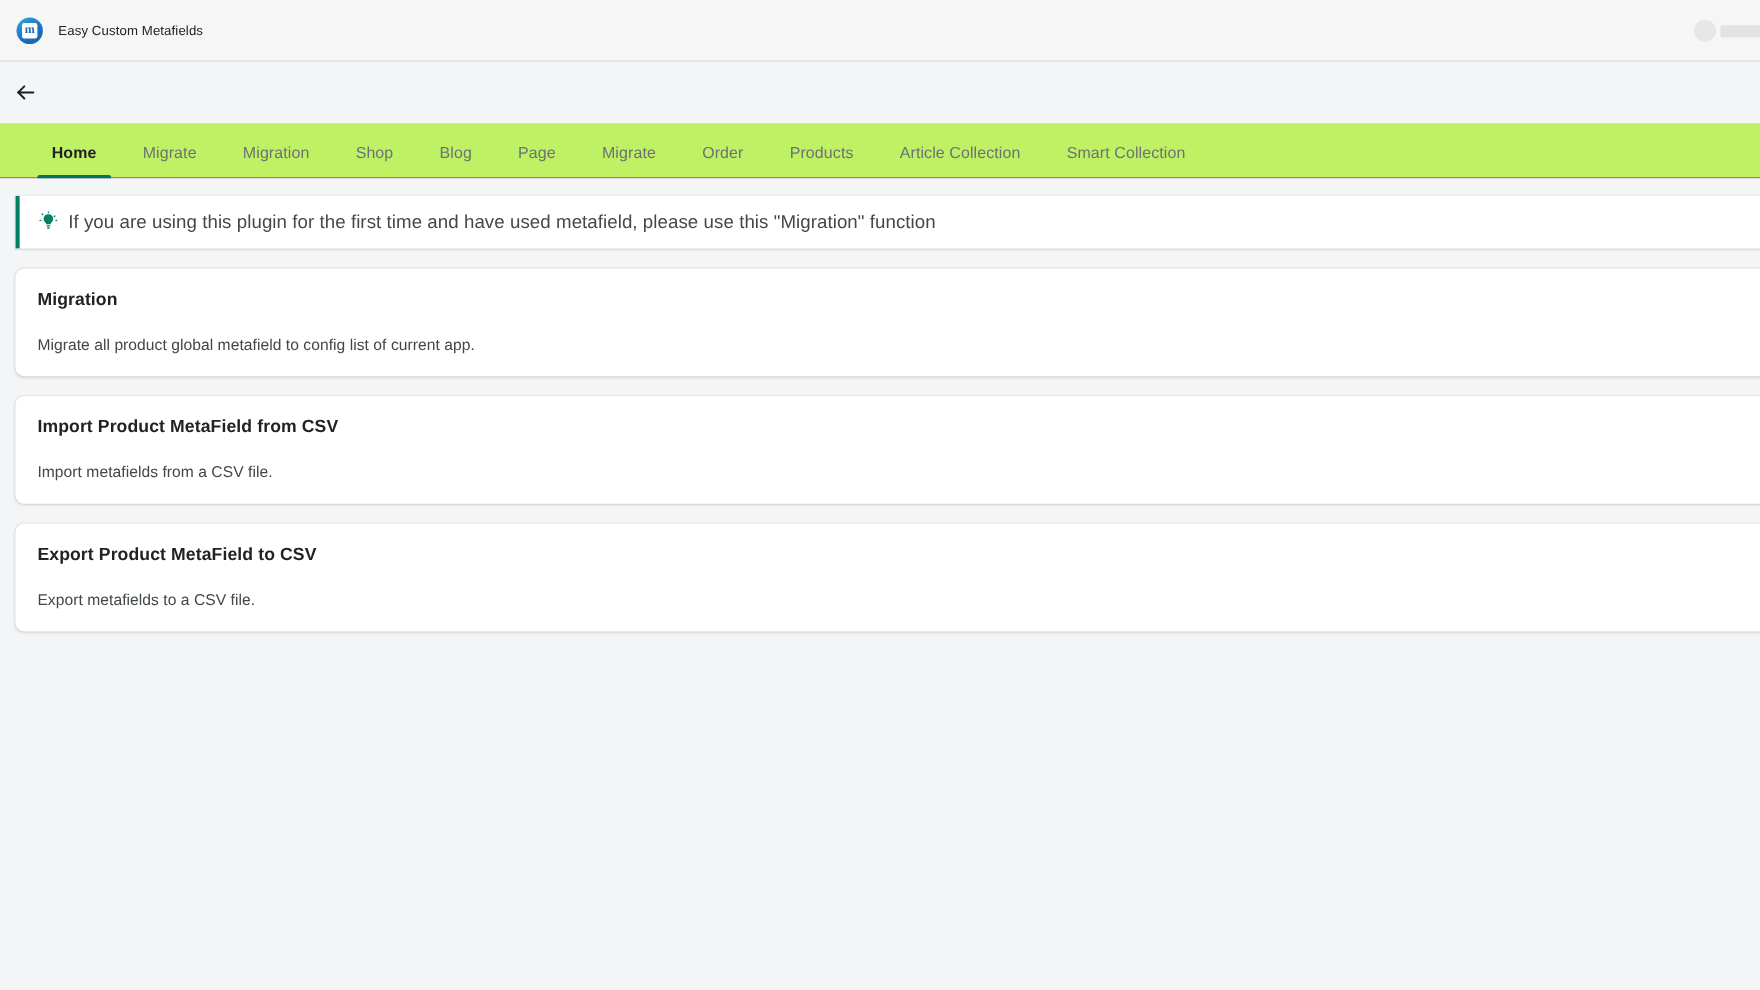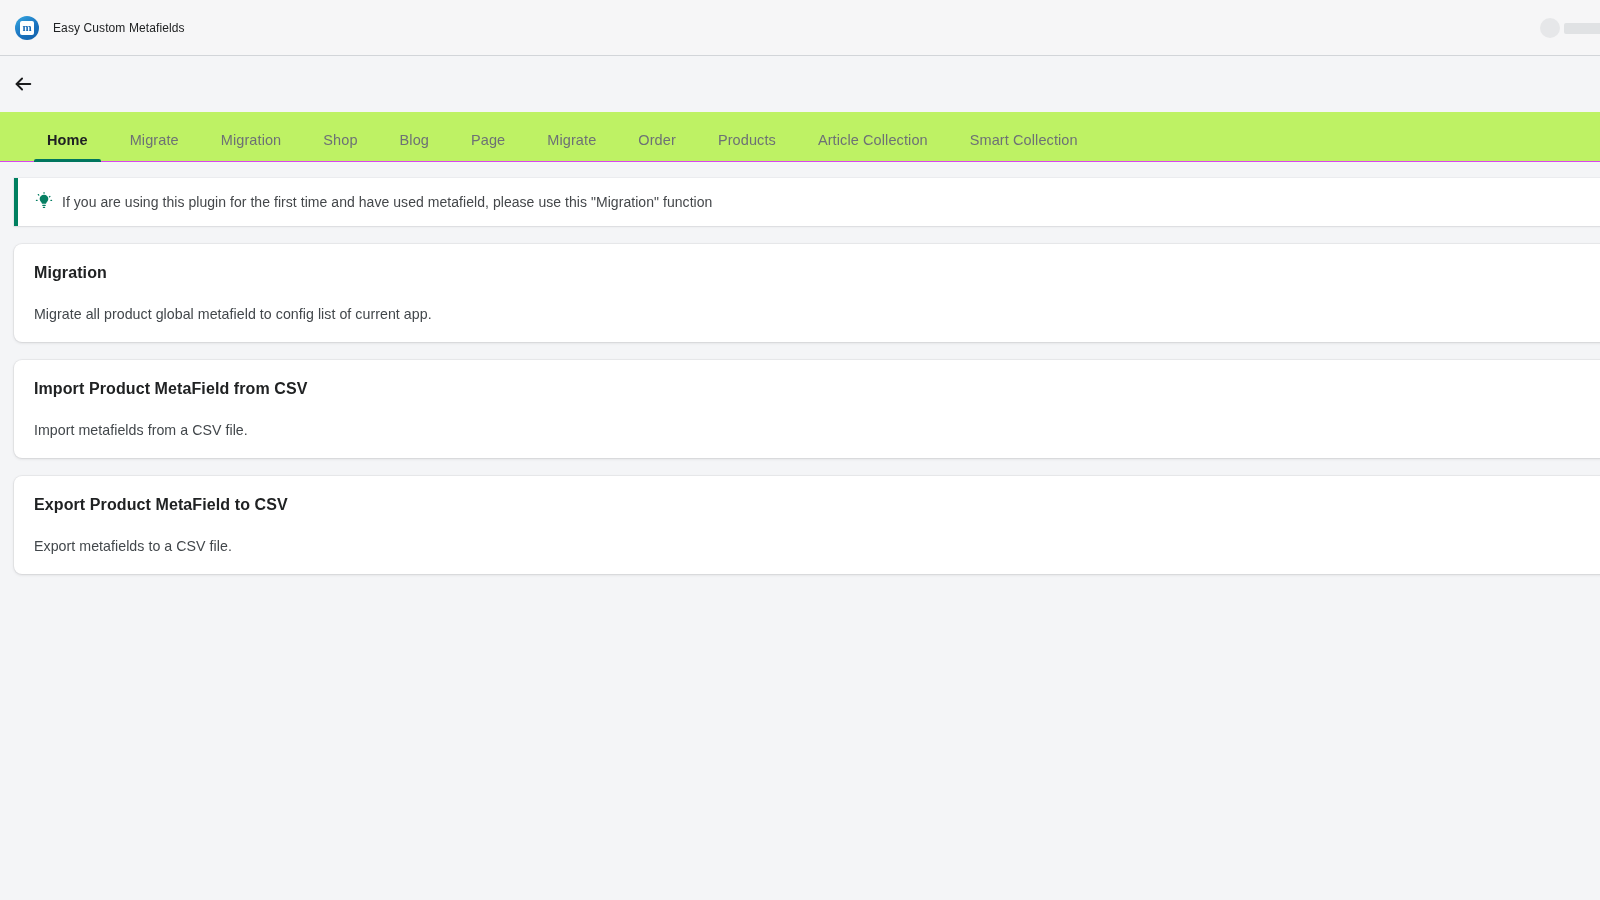--- a/index.html
+++ b/index.html
@@ -139,21 +139,21 @@
     border-radius: 0 4px 4px 0;
     box-shadow: 0 0 0 1px rgba(63,63,68,0.04), 0 1px 2px rgba(63,63,68,0.1);
     min-height: 48px;
     display: flex;
     align-items: center;
     padding: 13px 16px 13px 16px;
     margin-right: -40px;
   }
   .banner .bulb { flex: 0 0 auto; margin-right: 8px; display: flex; }
   .banner-text {
-    font-size: 14px;
+    font-size: 17px;
     color: #44474a;
     letter-spacing: .05px;
   }
 
   .card {
     background: #ffffff;
     border-radius: 8px;
     box-shadow: 0 0 0 1px rgba(63,63,68,0.05), 0 1px 3px rgba(63,63,68,0.15);
     margin-top: 18px;
     padding: 20px;

